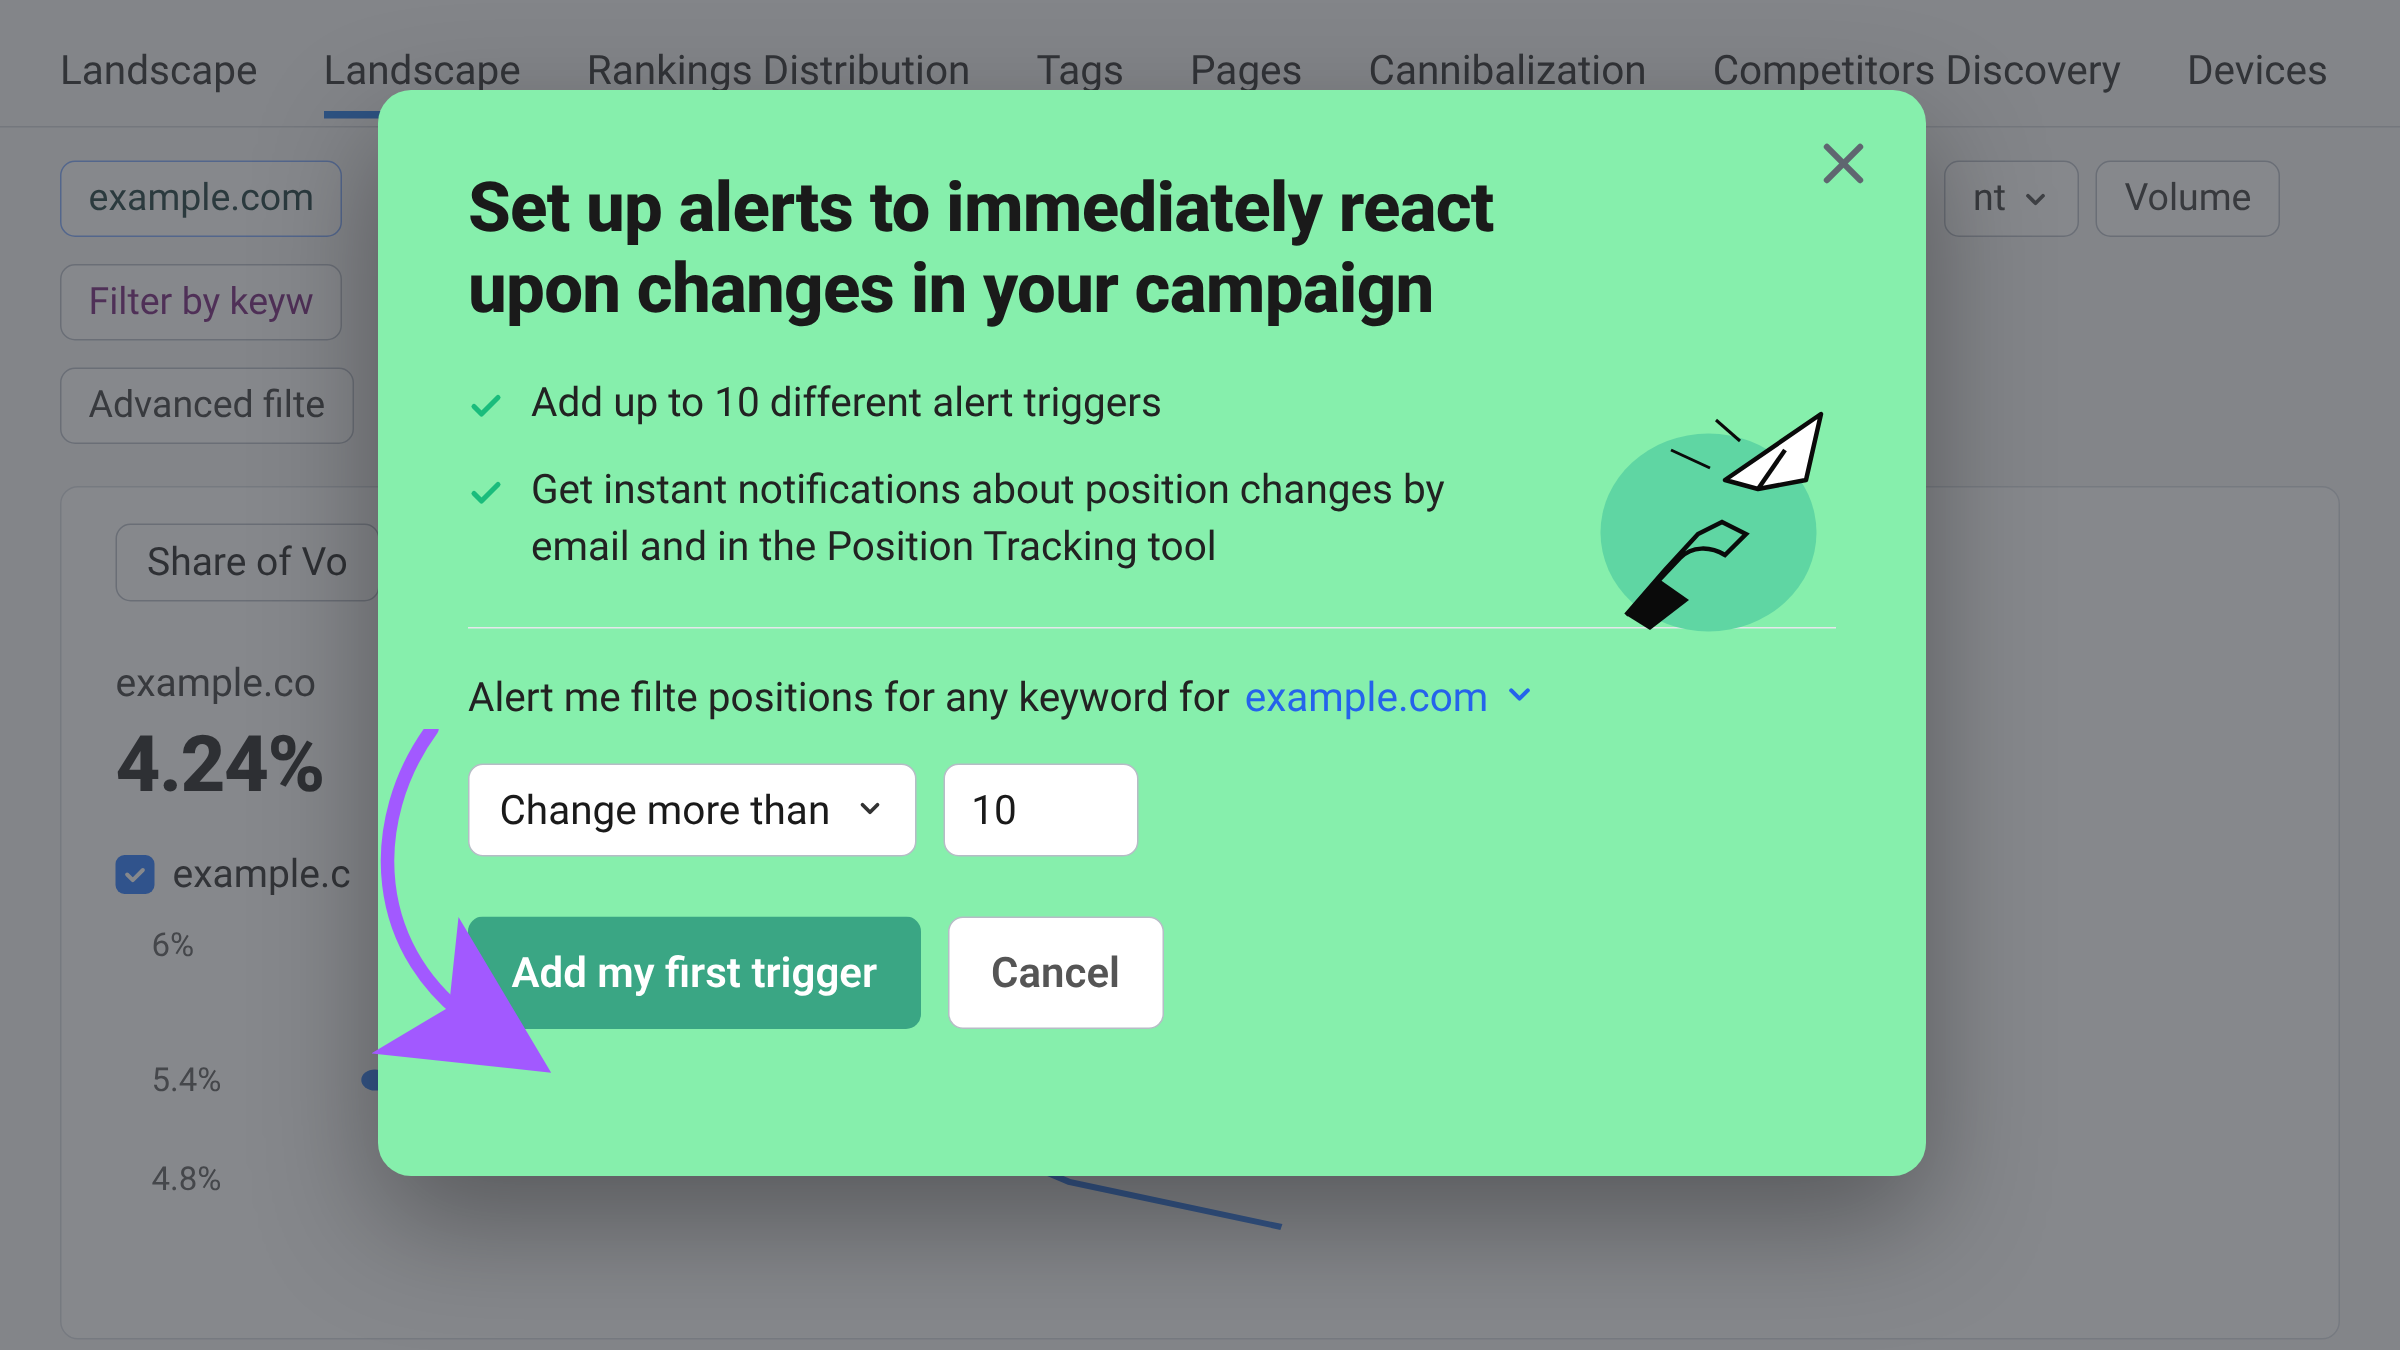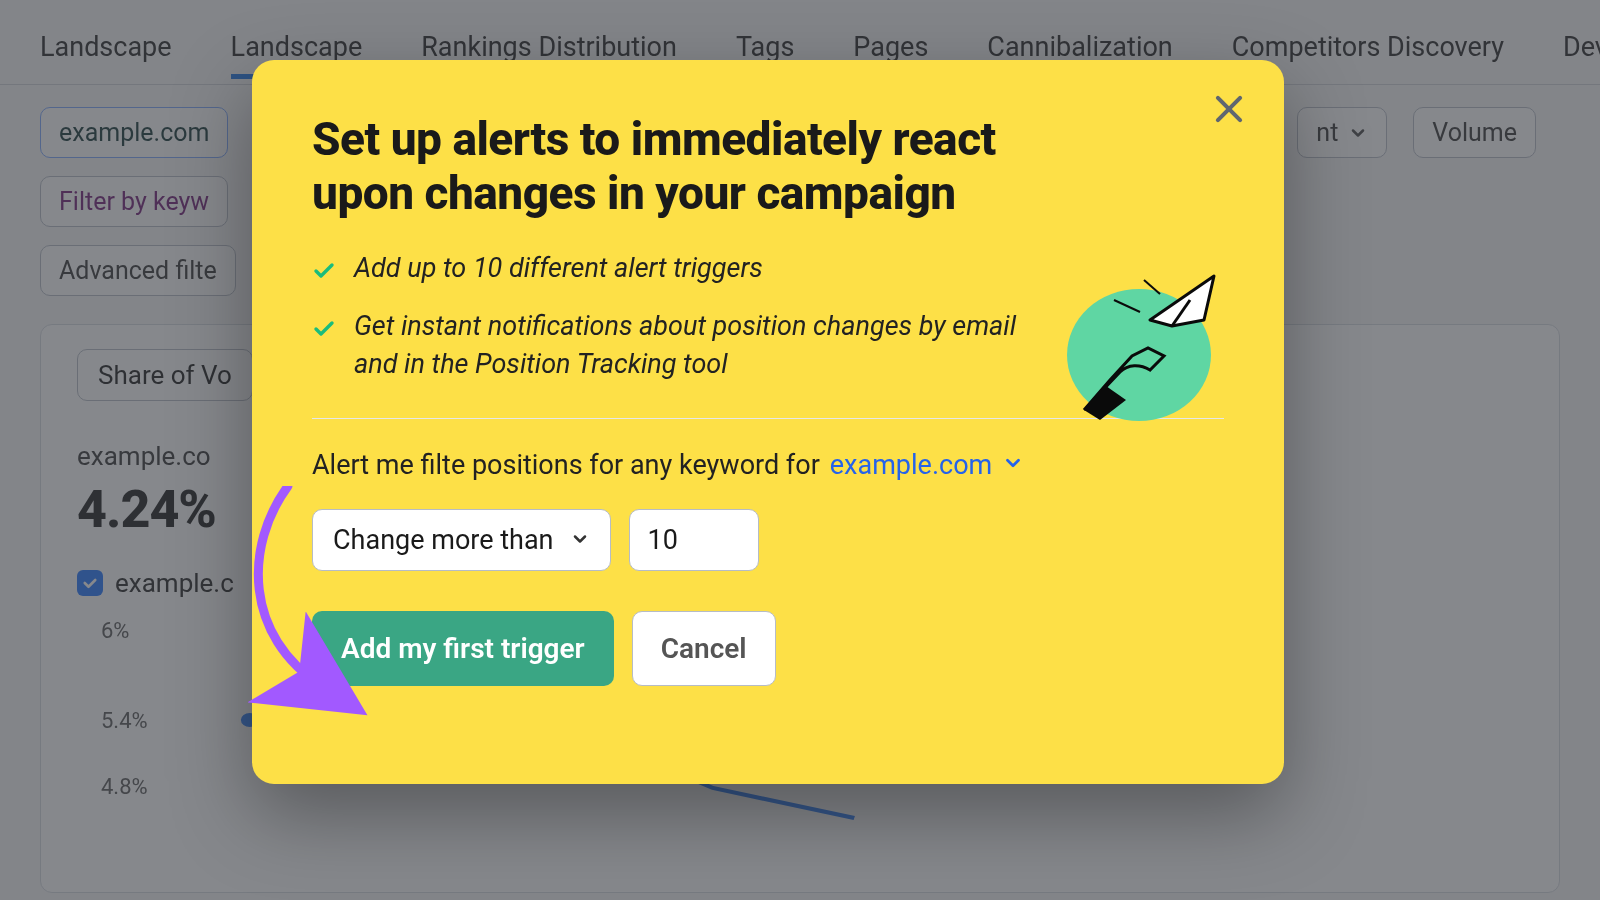--- a/index.html
+++ b/index.html
@@ -13,58 +13,58 @@
     --green-dark:#2f8f70;
     --check:#1abc7c;
     --bg:#ffffff;
     --page:#f7f7f8;
   }
   html,body{margin:0;padding:0;font-family:-apple-system,BlinkMacSystemFont,"Segoe UI",Roboto,Helvetica,Arial,sans-serif;background:var(--page);color:var(--text);}
   body{width:1600px;height:900px;overflow:hidden;position:relative;}
 
   
   .page{position:absolute;inset:0;padding-top:10px;}
-  .tabs{display:flex;gap:59px;padding:0 40px 0 40px;font-size:27px;color:#222;border-bottom:1px solid #d0d3d8;height:74px;align-items:center;white-space:nowrap;}
+  .tabs{display:flex;gap:44px;padding:0 40px 0 40px;font-size:27px;color:#222;border-bottom:1px solid #d0d3d8;height:74px;align-items:center;white-space:nowrap;}
   .tab{position:relative;}
   .tab.active::after{content:"";position:absolute;left:0;right:0;bottom:-16px;height:5px;background:var(--blue);}
   .filters{padding:22px 40px 0 40px;display:flex;flex-direction:column;gap:18px;}
   .pill, .pill-select, .pill-input{
     display:inline-flex;align-items:center;gap:10px;
     border:1.5px solid var(--border2);border-radius:10px;background:#fff;
     padding:10px 18px;font-size:25px;color:#333;
   }
   .pill.blue{border-color:#7aa7ff;color:#133;}
   .row{display:flex;gap:18px;flex-wrap:wrap;}
-  .right-filters{position:absolute;right:24px;display:flex;gap:26px;justify-content:space-between;}
+  .right-filters{position:absolute;right:40px;display:flex;gap:11px;justify-content:space-between;}
   .card{margin:28px 40px 0 40px;border:1px solid #d6dae0;border-radius:12px;background:#fff;padding:24px 36px;}
   .sov{display:inline-flex;align-items:flex-end;gap:10px;border:1.5px solid var(--border2);border-radius:10px;padding:10px 20px;font-size:26px;}
   .kpis{margin-top:40px;}
   .kpi-label{font-size:26px;color:#333;}
   .kpi-value{font-size:52px;font-weight:800;letter-spacing:-1px;margin-top:8px;}
   .legend{margin-top:28px;display:flex;align-items:center;gap:12px;font-size:26px;color:#222;}
   .cb{width:26px;height:26px;border-radius:6px;background:#1e73ff;display:inline-flex;align-items:center;justify-content:center;}
   .cb svg{stroke:#fff;}
   .chart{position:relative;height:260px;margin-top:10px;}
   .ytick{position:absolute;left:24px;font-size:22px;color:#555;}
   .linewrap{position:absolute;left:160px;right:0;top:20px;bottom:0;}
   .chevpad{display:inline-flex;align-items:center;}
 
   
   .scrim{position:absolute;inset:0;background:rgba(60,63,70,0.62);}
 
   
   .modal{
     position:absolute;left:252px;top:60px;width:1032px;height:724px;
-    background:#fde047;border-radius:22px;box-shadow:0 30px 80px rgba(0,0,0,0.35);
+    background:#86efac;border-radius:22px;box-shadow:0 30px 80px rgba(0,0,0,0.35);
     padding:52px 60px 24px 60px;box-sizing:border-box;
   }
   .close{position:absolute;top:30px;right:36px;cursor:pointer;}
   .close svg{stroke:#5f6670;}
   .modal h1{font-size:46px;line-height:1.18;font-weight:800;letter-spacing:-0.5px;margin:0 120px 28px 0;}
-  .bullets{list-style:none;padding:0;margin:0 200px 0 0;font-style:italic;}
+  .bullets{list-style:none;padding:0;margin:0 200px 0 0;}
   .bullets li{display:flex;gap:18px;font-size:27px;line-height:1.42;color:#222;margin-bottom:14px;}
   .check{flex:0 0 auto;margin-top:6px;}
   .illus{position:absolute;right:60px;top:200px;}
   .divider{border:none;border-top:1.5px solid #e5e7eb;margin:34px 0 30px 0;}
   .sentence{font-size:27px;color:#222;display:flex;gap:10px;align-items:center;flex-wrap:wrap;}
   .domain-link{color:var(--blue-dark);display:inline-flex;align-items:center;gap:10px;cursor:pointer;}
   .controls{margin-top:28px;display:flex;gap:18px;}
   .select{display:inline-flex;align-items:center;gap:16px;border:1.5px solid var(--border2);border-radius:10px;padding:14px 20px;font-size:27px;background:#fff;cursor:pointer;}
   .num{width:92px;border:1.5px solid var(--border2);border-radius:10px;padding:14px 18px;font-size:27px;background:#fff;}
   .actions{margin-top:40px;display:flex;gap:18px;}

